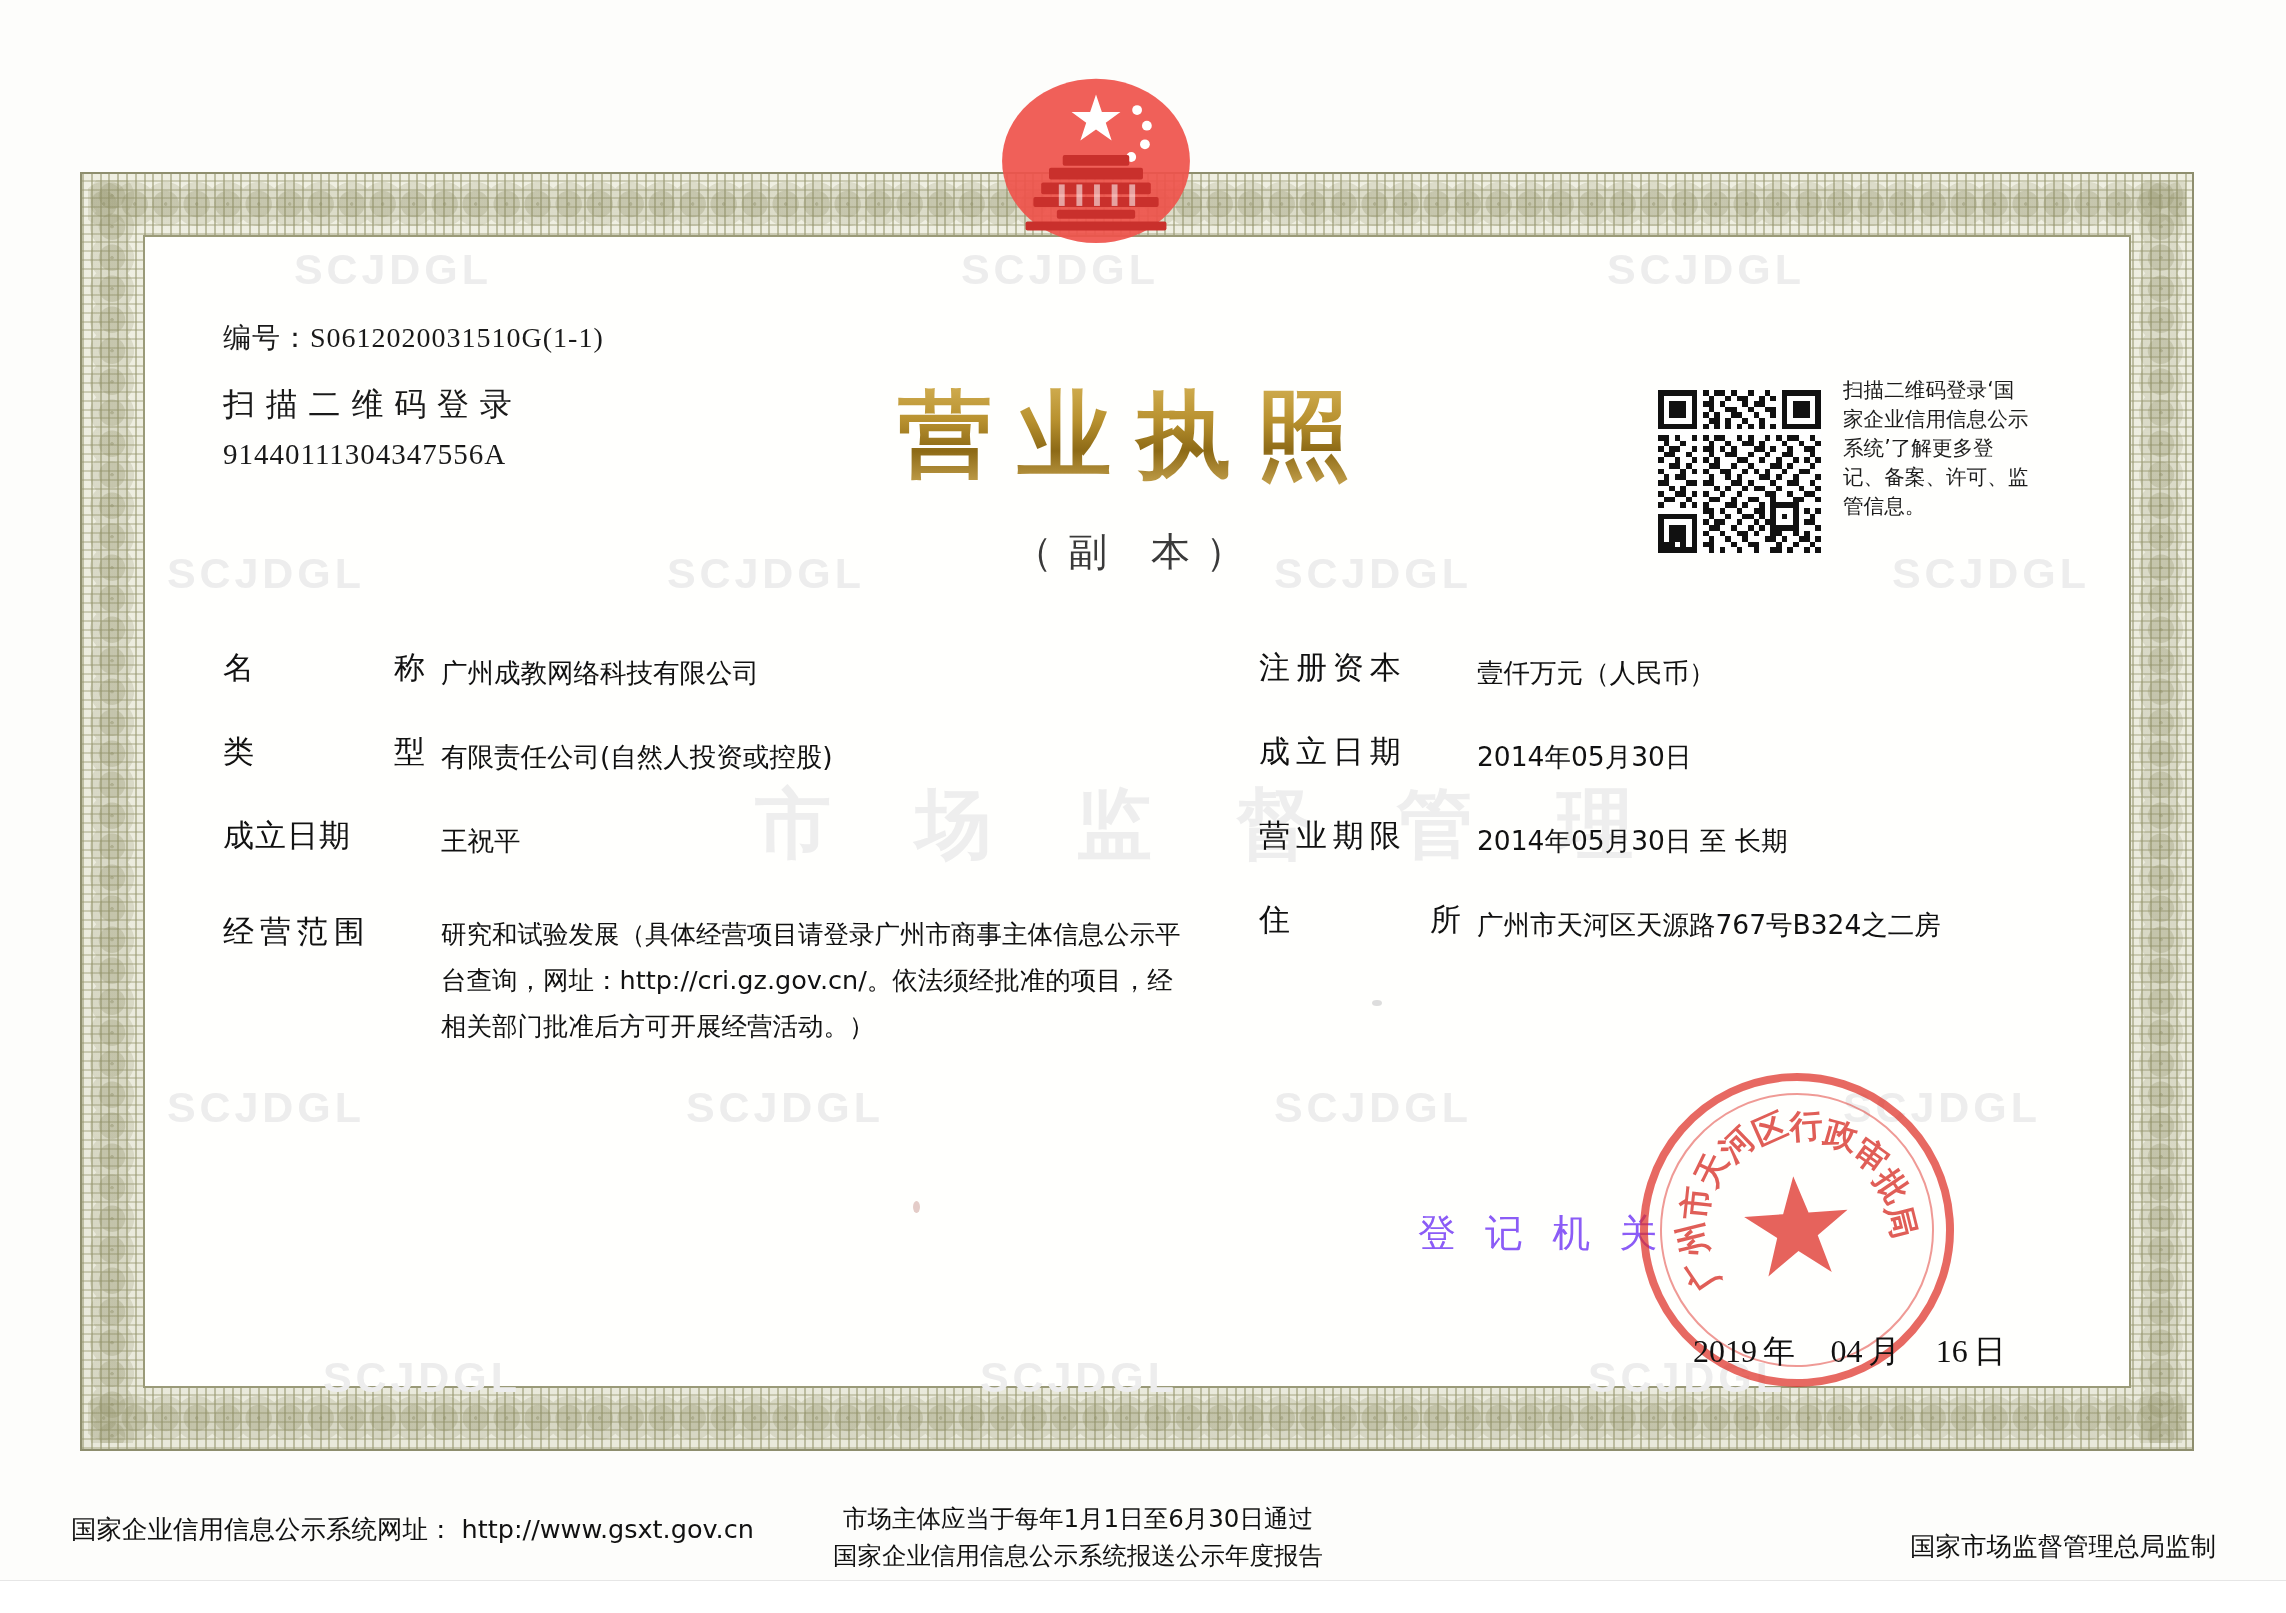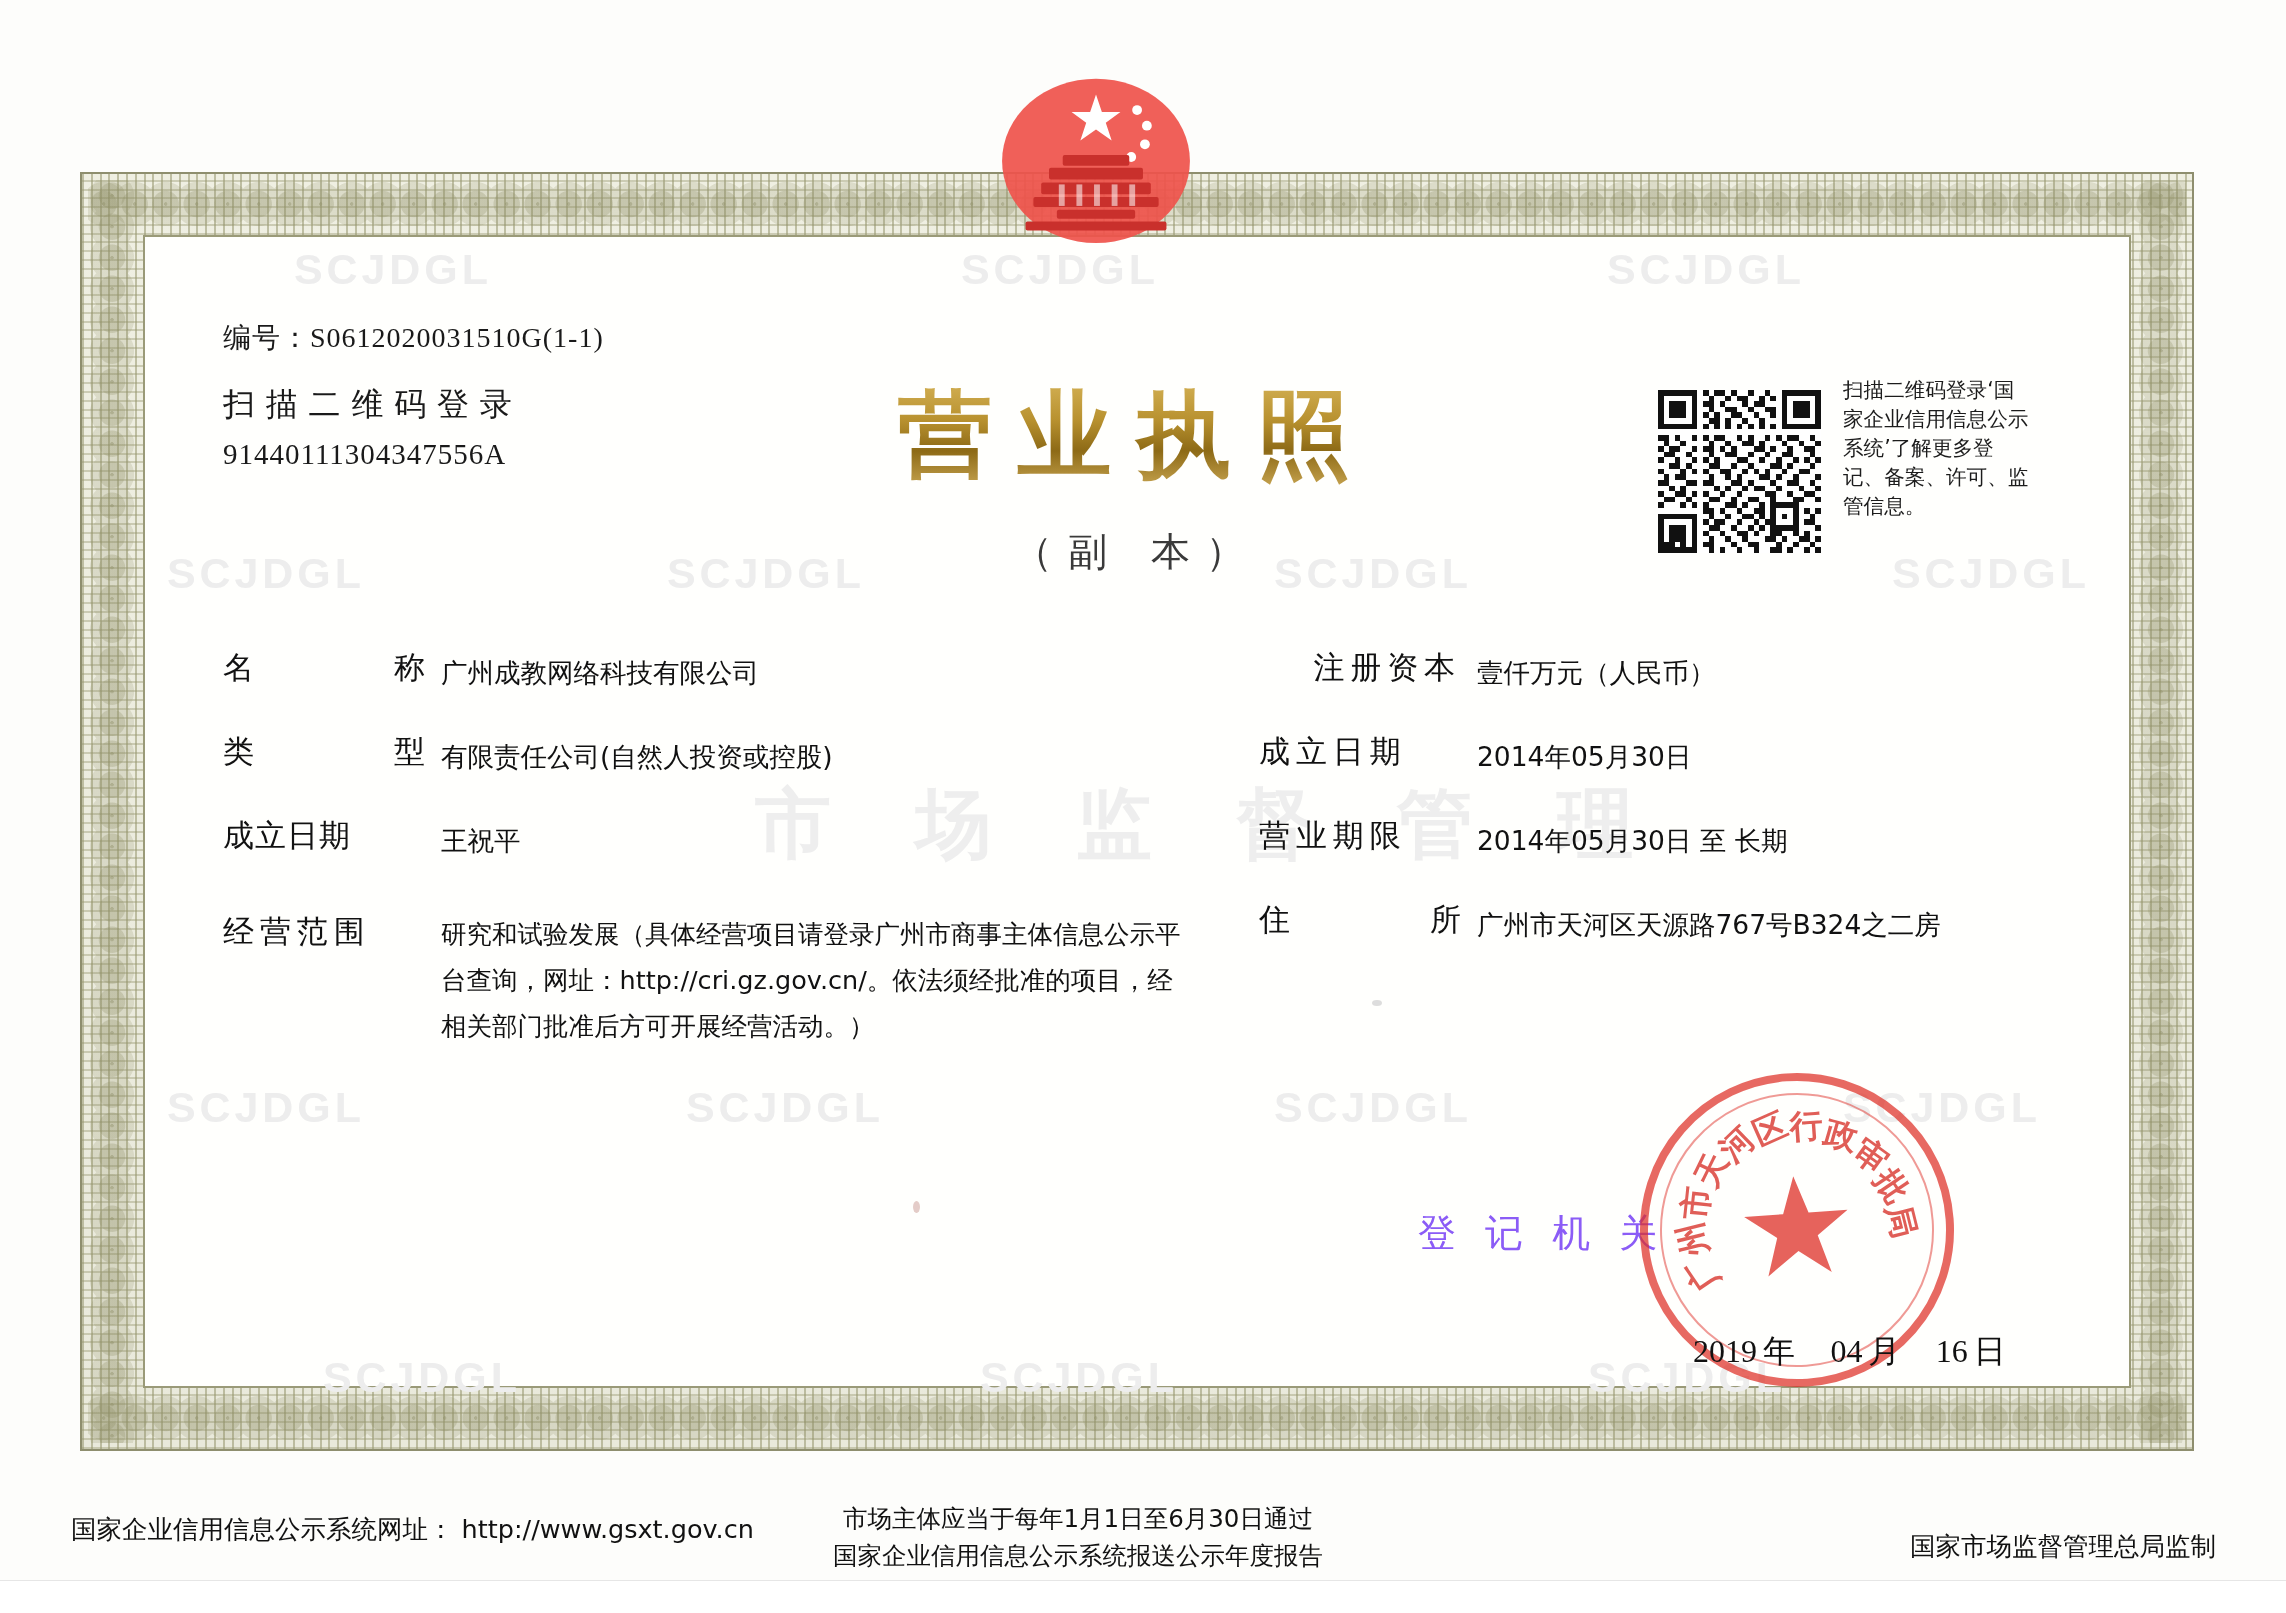--- a/index.html
+++ b/index.html
@@ -499,21 +499,21 @@
 
     <div class="field">
       <div class="label-tight" style="letter-spacing:5.9px;">经营范围</div>
       <div class="fvalue wrap">研究和试验发展（具体经营项目请登录广州市商事主体信息公示平台查询，网址：http://cri.gz.gov.cn/。依法须经批准的项目，经相关部门批准后方可开展经营活动。）</div>
     </div>
   </div>
 
   <div class="col" id="col-right">
 
     <div class="field">
-      <div class="label-tight" style="letter-spacing:5.9px;text-align:right;">注册资本</div>
+      <div class="label-tight" style="letter-spacing:5.9px;">注册资本</div>
       <div class="fvalue">壹仟万元（人民币）</div>
     </div>
 
     <div class="field">
       <div class="label-tight" style="letter-spacing:5.9px;">成立日期</div>
       <div class="fvalue">2014年05月30日</div>
     </div>
 
     <div class="field">
       <div class="label-tight" style="letter-spacing:5.9px;">营业期限</div>

